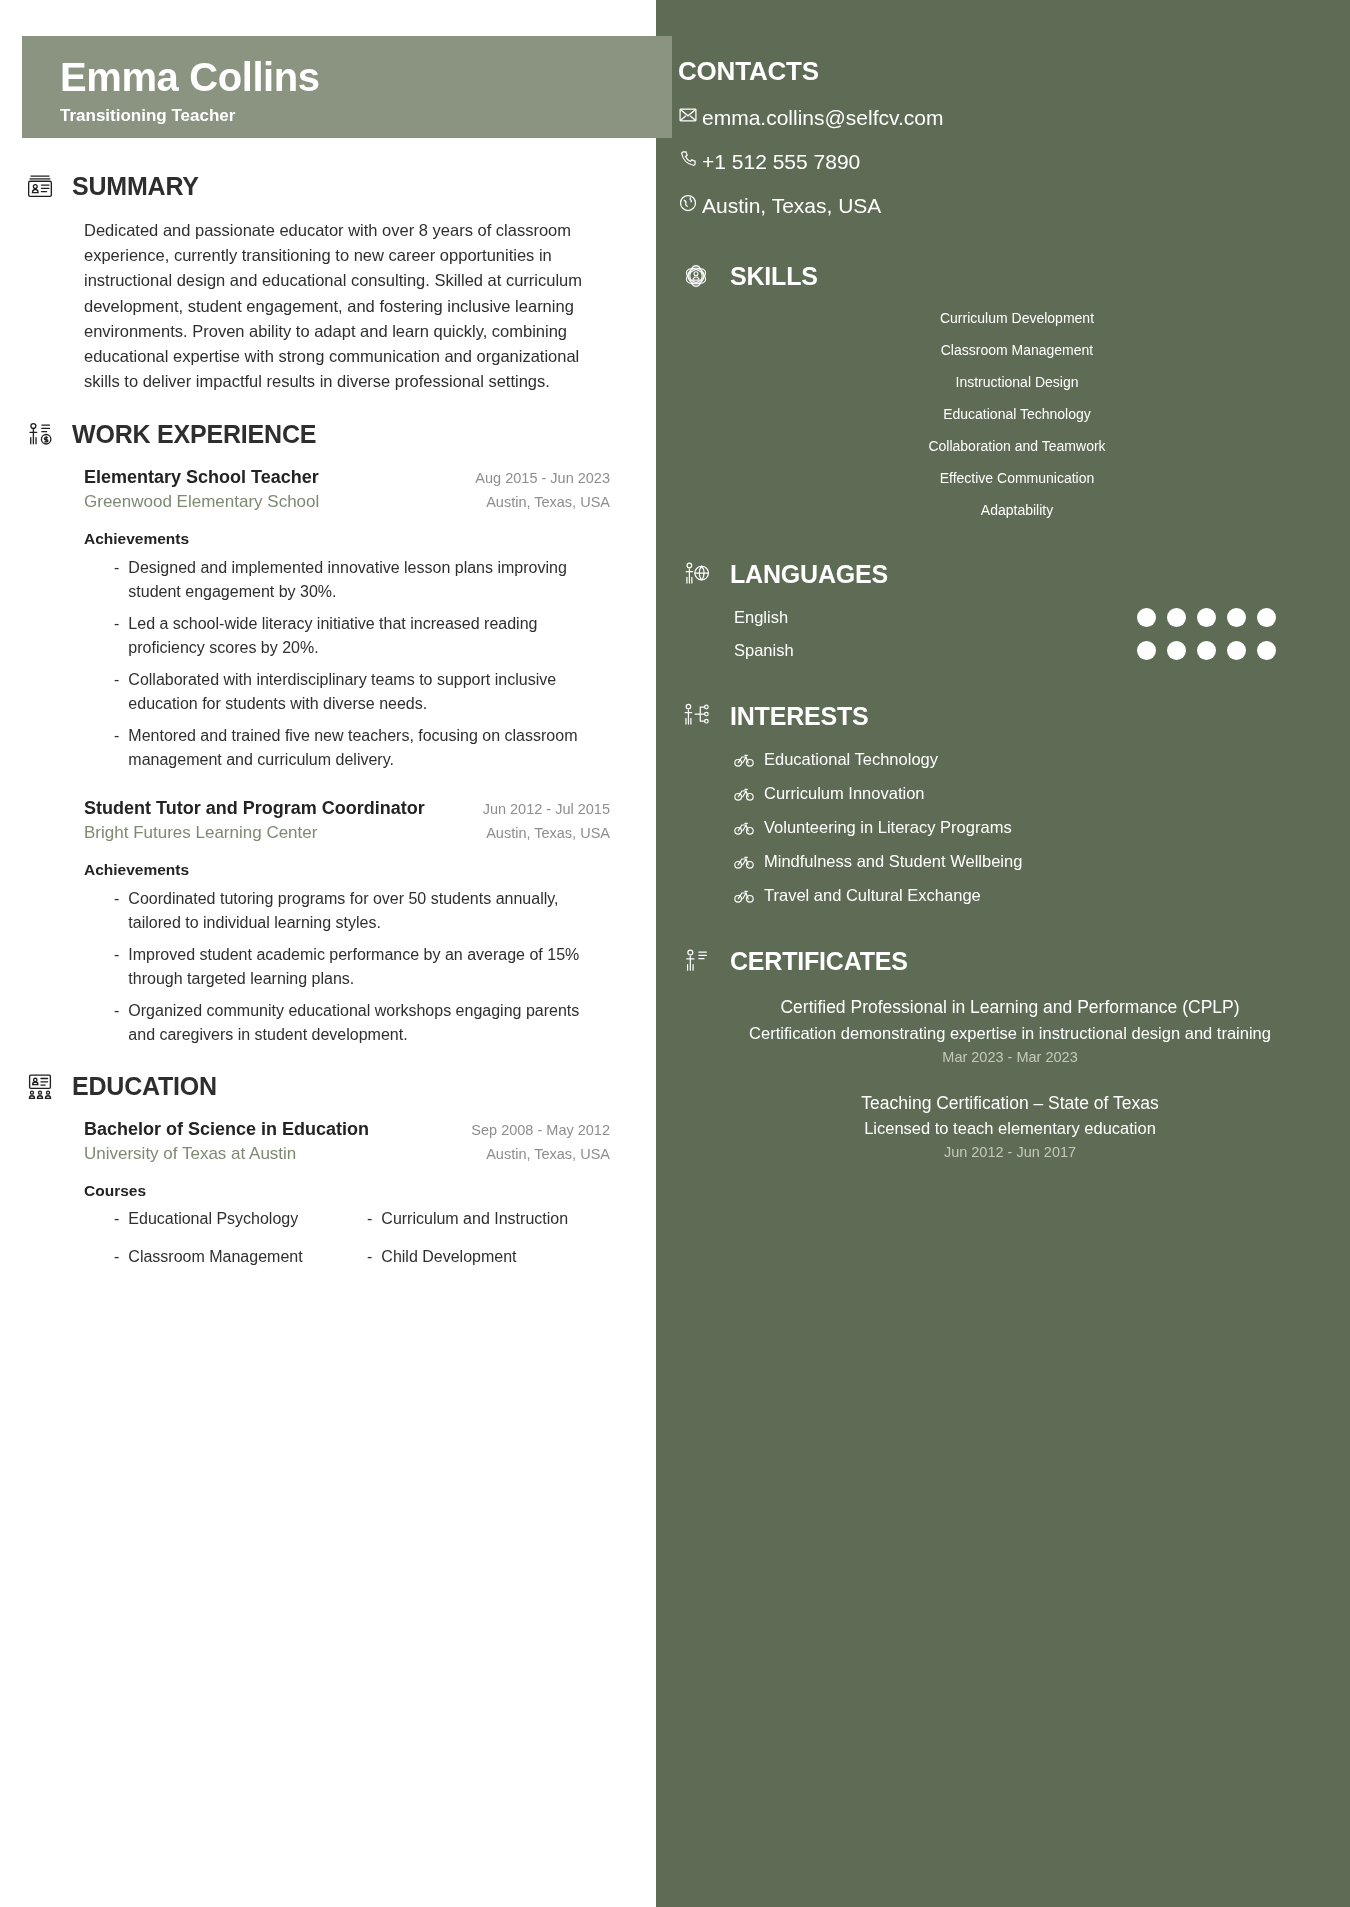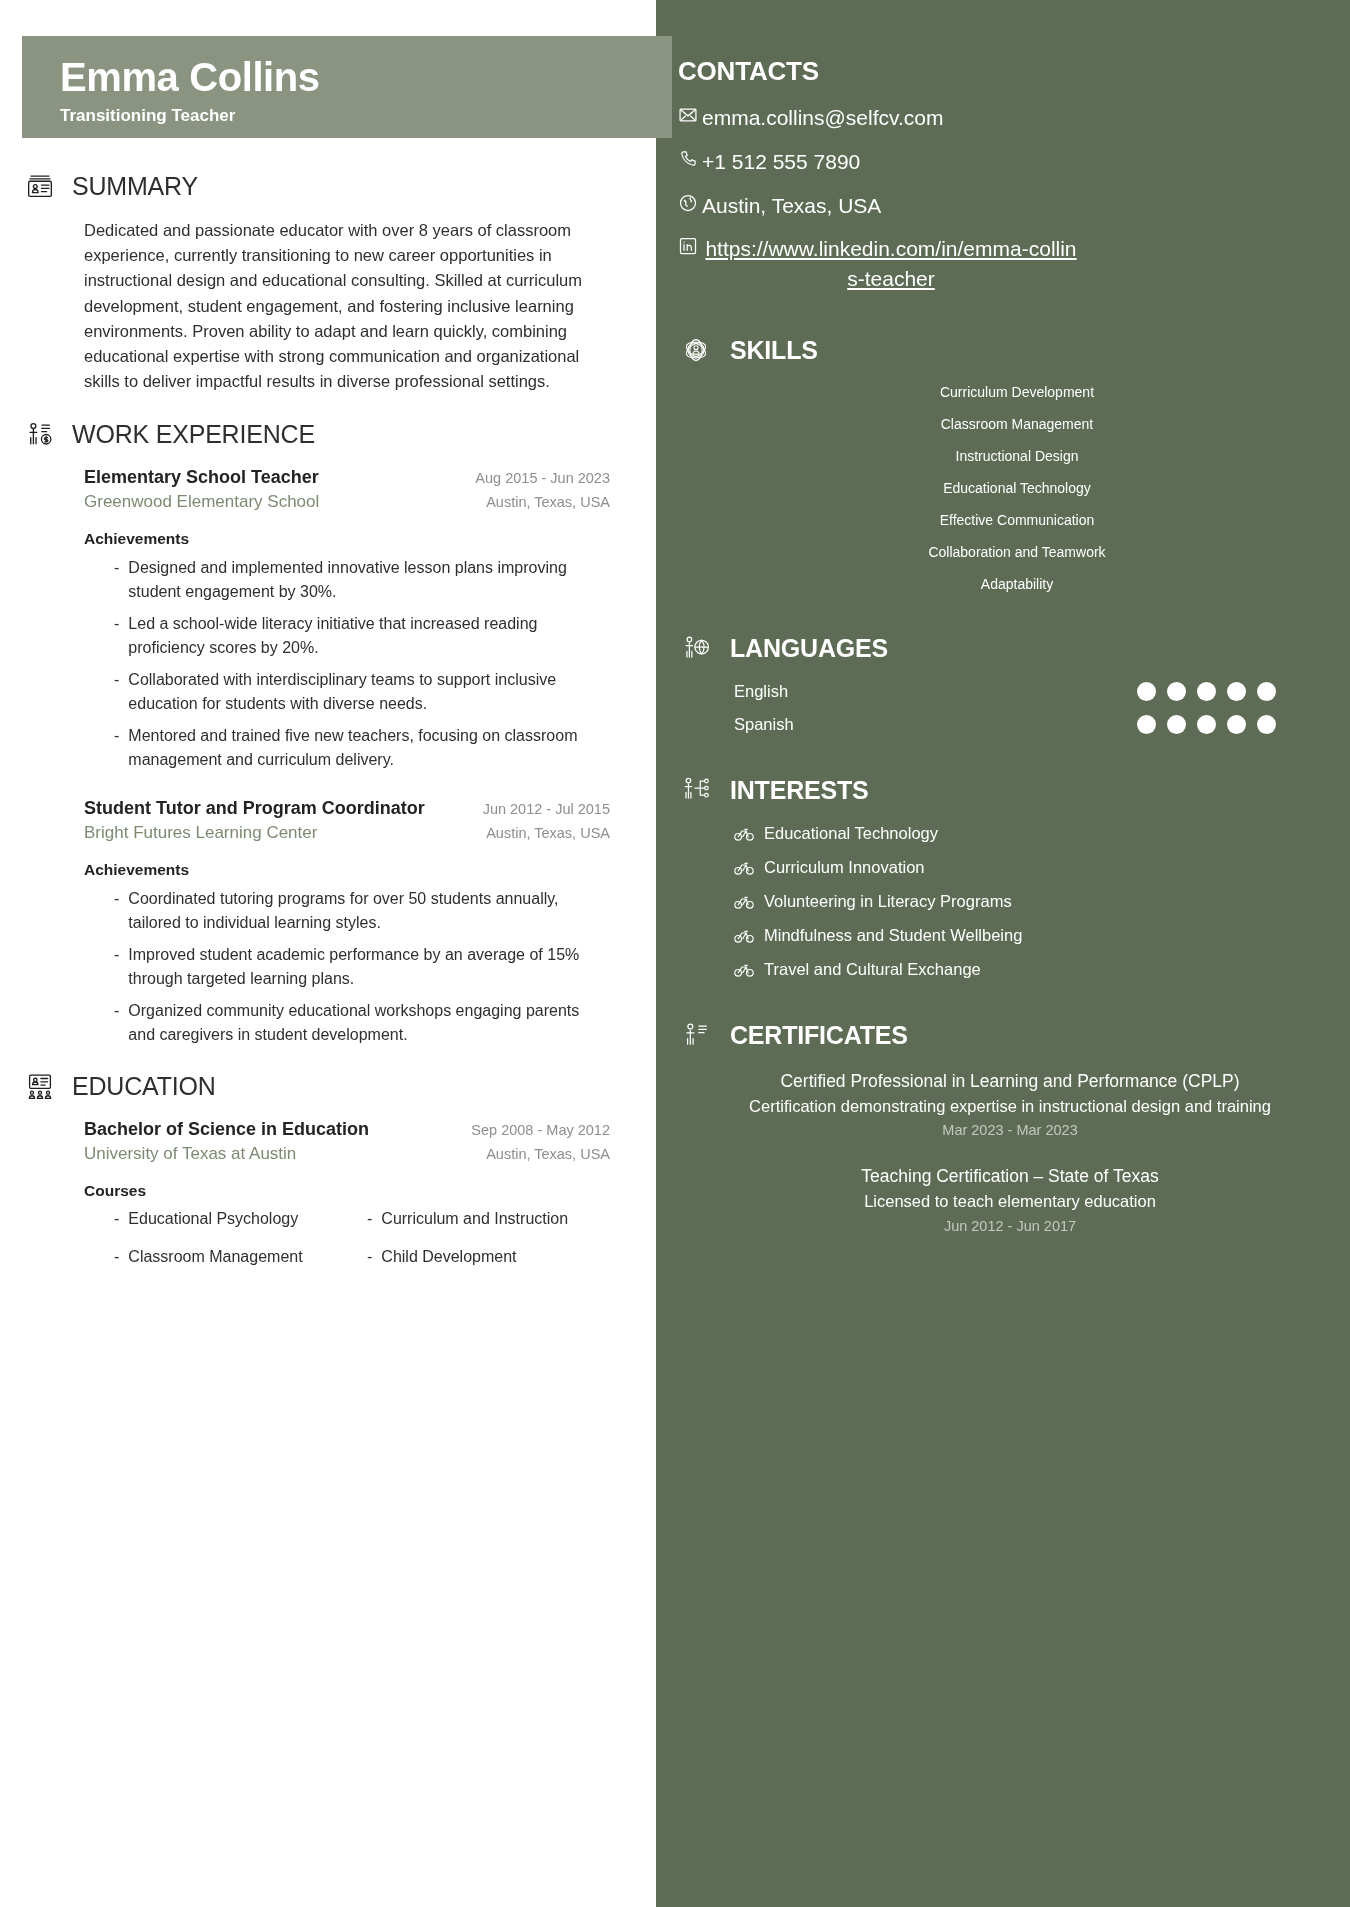--- a/index.html
+++ b/index.html
@@ -76,21 +76,21 @@
   .sec-head .sec-icon {
     width: 36px;
     height: 36px;
     flex: 0 0 36px;
     display: flex;
     align-items: center;
     justify-content: center;
   }
   .sec-head h2 {
     font-size: 25px;
-    font-weight: normal;
+    font-weight: bold;
     color: #2e2e2e;
     letter-spacing: -0.2px;
   }
 
   .summary-text {
     font-size: 16.5px;
     line-height: 1.53;
     color: #2f2f2f;
     padding-left: 62px;
     padding-right: 22px;
@@ -300,29 +300,20 @@
       <div class="contact-row">
         <span class="ci">
           <svg viewBox="0 0 24 24" width="20" height="20" fill="none" stroke="#fff" stroke-width="1.5">
             <circle cx="12" cy="12" r="9"></circle>
             <path d="M7 8.5c2 .8 3 2.5 2.4 4.3-.6 1.7.6 3 2.4 3.2M15.5 5.6c-1.3.6-1.4 2.2-.2 2.8 1.2.6 1 2-.3 2.3"></path>
           </svg>
         </span>
         <span>Austin, Texas, USA</span>
       </div>
 
-      <div class="contact-row">
-        <span class="ci">
-          <svg viewBox="0 0 24 24" width="20" height="20" fill="none" stroke="#fff" stroke-width="1.5">
-            <rect x="3" y="3" width="18" height="18" rx="1.5"></rect>
-            <path d="M7.2 10.2v7M7.2 7.3v.1M11 17.2v-7M11 12.4c1.8-2.2 5-1.3 5 1.3v3.5" stroke-linecap="round"></path>
-          </svg>
-        </span>
-        <span class="link">https://www.linkedin.com/in/emma-collins-teacher</span>
-      </div>
     </section>
 
     <section class="sb-section">
       <div class="sb-head">
         <span class="sb-icon">
           <svg viewBox="0 0 36 36" width="34" height="34" fill="none" stroke="#fff" stroke-width="1.2">
             <circle cx="18" cy="18" r="8.5"></circle>
             <ellipse cx="18" cy="18" rx="11" ry="6.5" transform="rotate(30 18 18)"></ellipse>
             <ellipse cx="18" cy="18" rx="11" ry="6.5" transform="rotate(-30 18 18)"></ellipse>
             <ellipse cx="18" cy="18" rx="11" ry="6.5" transform="rotate(90 18 18)"></ellipse>
@@ -330,22 +321,22 @@
             <path d="M14.8 22.3c0-2 1.5-3.3 3.2-3.3s3.2 1.3 3.2 3.3z"></path>
           </svg>
         </span>
         <h2>SKILLS</h2>
       </div>
       <div class="sb-list">
         <div class="item">Curriculum Development</div>
         <div class="item">Classroom Management</div>
         <div class="item">Instructional Design</div>
         <div class="item">Educational Technology</div>
+        <div class="item">Collaboration and Teamwork</div>
         <div class="item">Effective Communication</div>
-        <div class="item">Collaboration and Teamwork</div>
         <div class="item">Adaptability</div>
       </div>
     </section>
 
     <section class="sb-section">
       <div class="sb-head">
         <span class="sb-icon">
           <svg viewBox="0 0 36 36" width="34" height="34" fill="none" stroke="#fff" stroke-width="1.3" stroke-linecap="round">
             <circle cx="11" cy="9" r="2.4"></circle>
             <path d="M11 12.6v9M7.6 15.5h6.8M8.4 21.6v6M13.6 21.6v6M11 21.6v6"></path>

